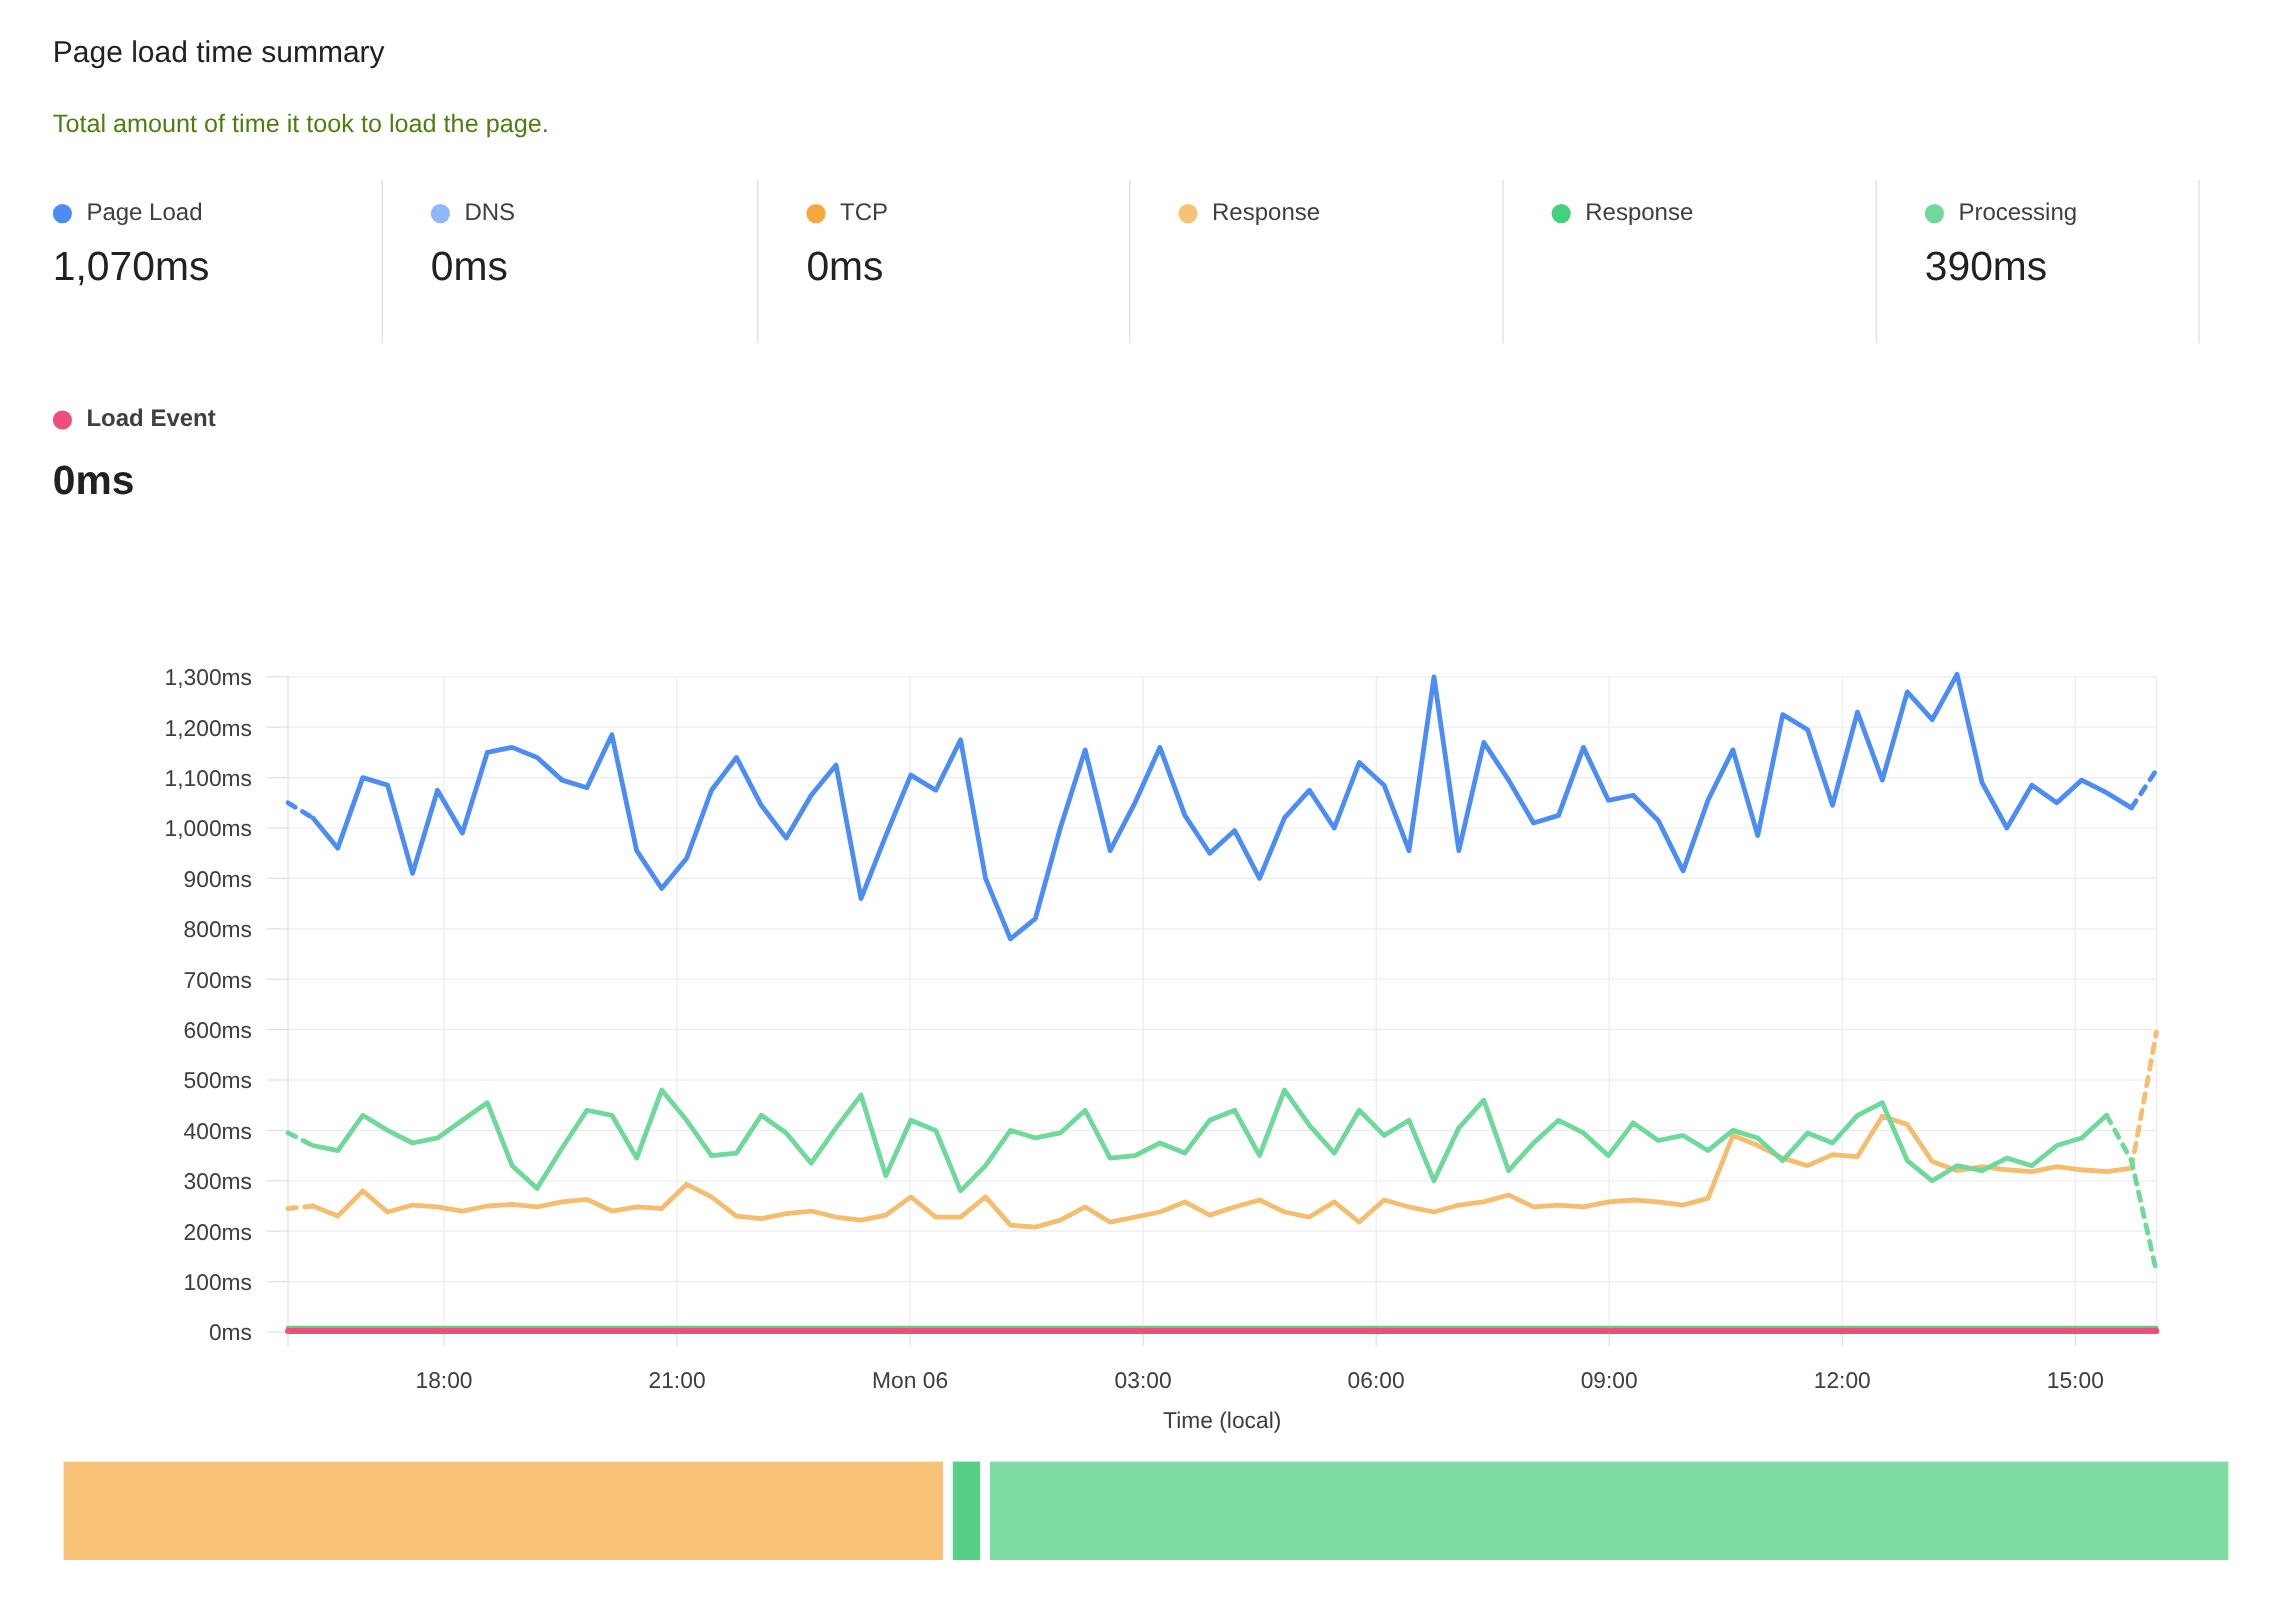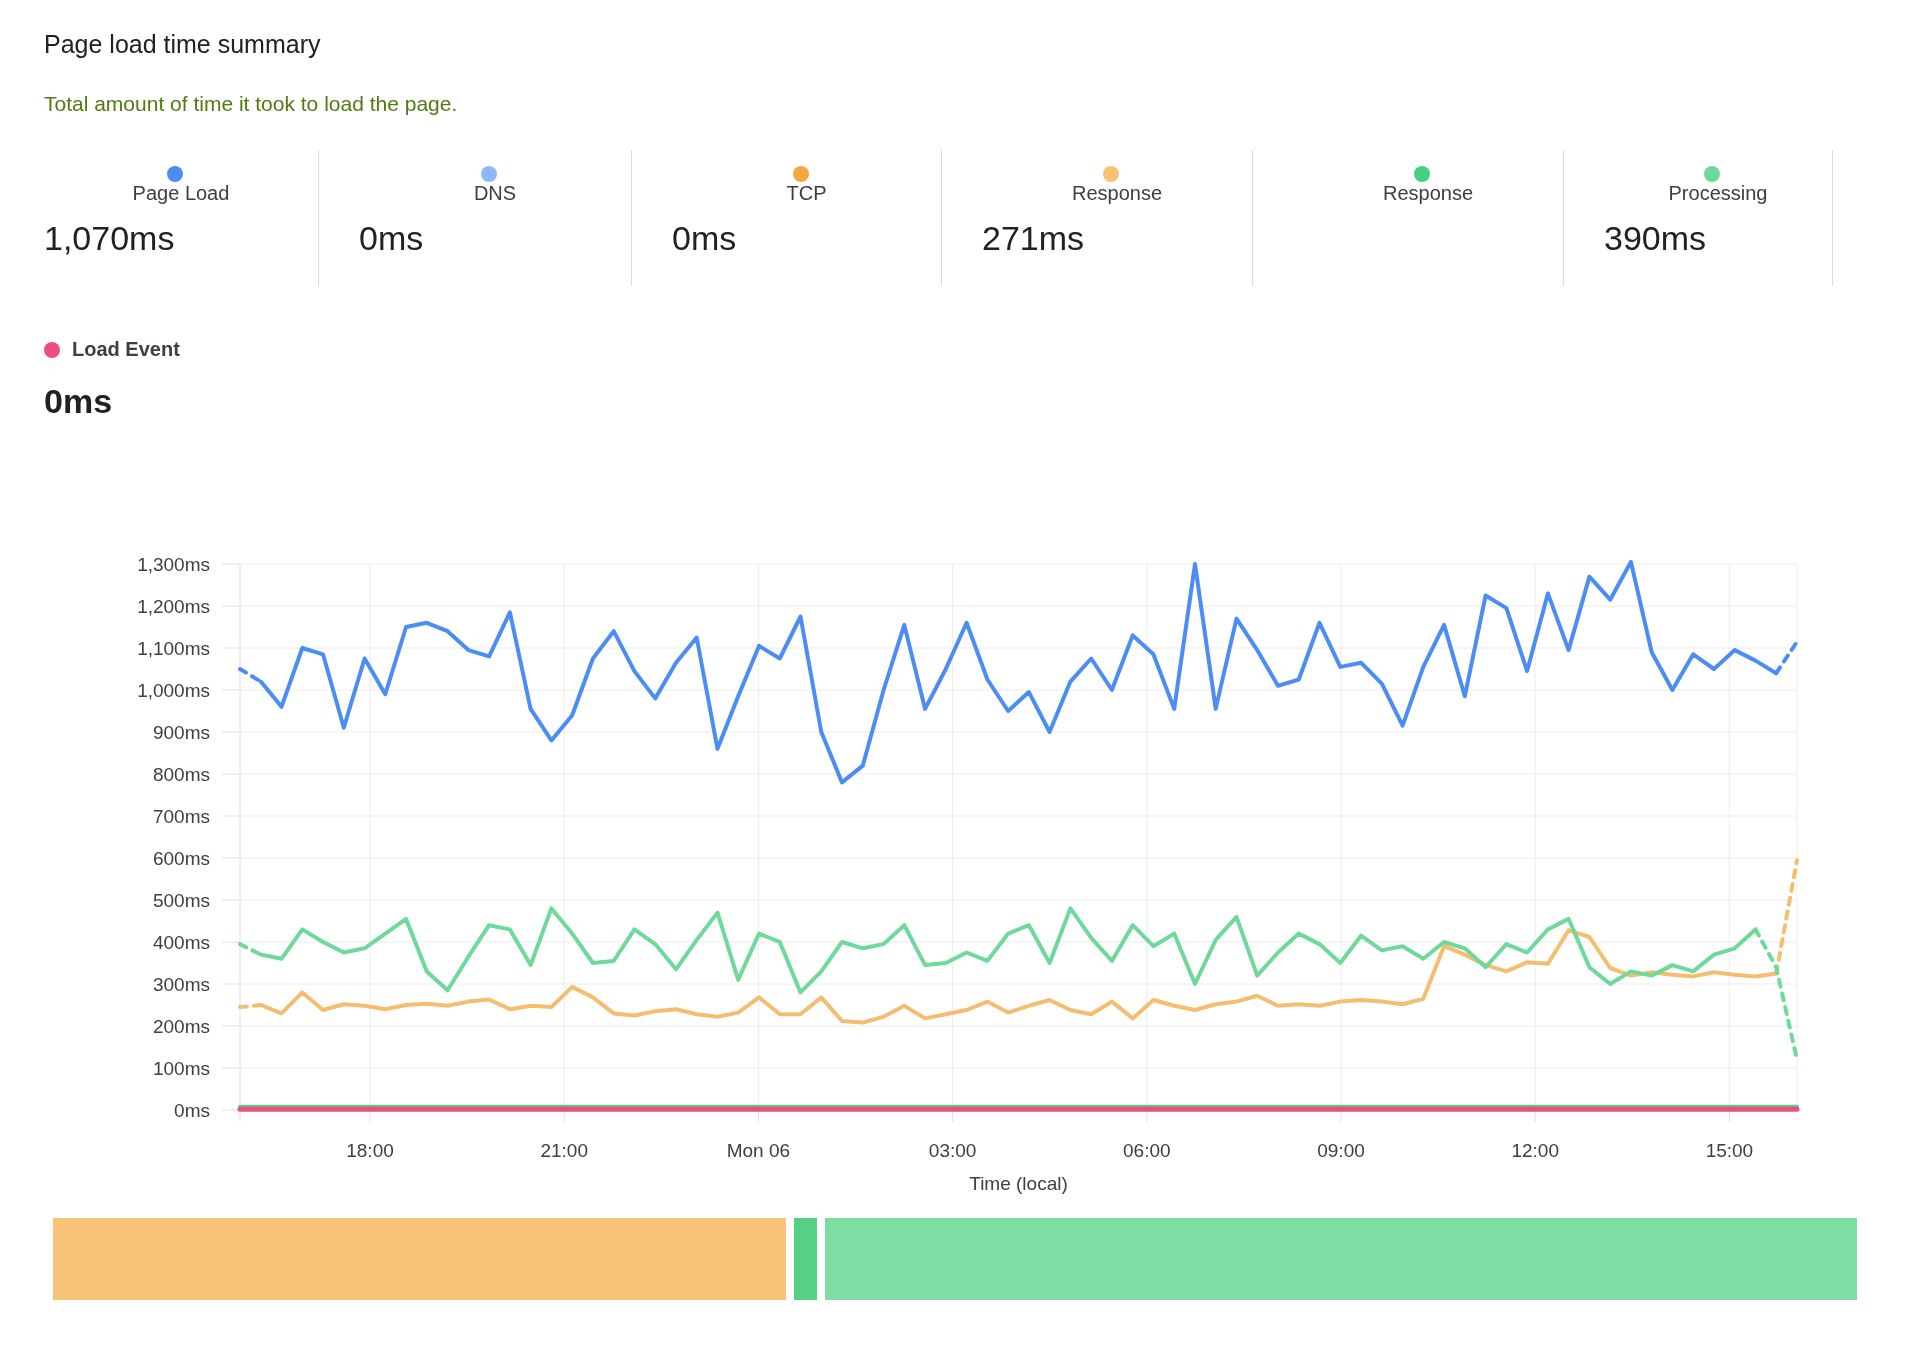--- a/index.html
+++ b/index.html
@@ -2,21 +2,21 @@
 <html><head>
 <meta charset="utf-8">
 <style>
   html,body{margin:0;padding:0;background:#fff;}
   .page{position:relative;width:1910px;height:1352px;background:#fff;
         font-family:"Liberation Sans",sans-serif;overflow:hidden;color:#202124;}
   .title{position:absolute;left:44px;top:30px;font-size:25px;font-weight:400;color:#202124;}
   .subtitle{position:absolute;left:44px;top:92px;font-size:21px;color:#4d7c0f;}
   .legend-row{position:absolute;left:44px;top:150px;display:flex;}
   .legend-cell{box-sizing:border-box;border-right:1px solid #dadce0;height:136px;padding-top:16px;}
-  .legend-cell .line1{display:flex;align-items:center;flex-direction:column;}
+  .legend-cell .line1{display:flex;align-items:center;}
   .dot{width:16px;height:16px;border-radius:50%;margin-right:12px;flex:0 0 auto;}
   .legend-label{font-size:20px;color:#3c4043;white-space:nowrap;}
   .legend-value{font-size:34px;font-weight:400;color:#202124;margin-top:14px;white-space:nowrap;}
   .load-event{position:absolute;left:44px;top:338px;display:flex;align-items:center;font-weight:bold;}
   .load-event-value{position:absolute;left:44px;top:382px;font-size:34px;font-weight:700;}
   .chart-svg{position:absolute;left:0;top:0;width:1910px;height:1352px;pointer-events:none;}
   .plot-hotspot{position:absolute;left:240px;top:540px;width:1557px;height:572px;}
   .timeline-bar{position:absolute;left:53px;top:1218px;width:1804px;height:82px;display:flex;}
   .bar-seg{height:82px;}
   .bar-gap{width:8px;height:82px;background:#fff;flex:0 0 auto;}
@@ -50,21 +50,20 @@
         <span class="dot" style="background: rgb(243, 168, 61);"></span>
         <span class="legend-label">TCP</span>
       </div>
       <div class="legend-value">0ms</div>
     </div>
     <div class="legend-cell" style="width:311px;padding-left:40px">
       <div class="line1">
         <span class="dot" style="background: rgb(247, 194, 115);"></span>
         <span class="legend-label">Response</span>
       </div>
-      <div class="legend-value">271ms</div>
     </div>
     <div class="legend-cell" style="width:311px;padding-left:40px">
       <div class="line1">
         <span class="dot" style="background: rgb(67, 208, 127);"></span>
         <span class="legend-label">Response</span>
       </div>
     </div>
     <div class="legend-cell" style="width:269px;padding-left:40px">
       <div class="line1">
         <span class="dot" style="background: rgb(111, 216, 155);"></span>

